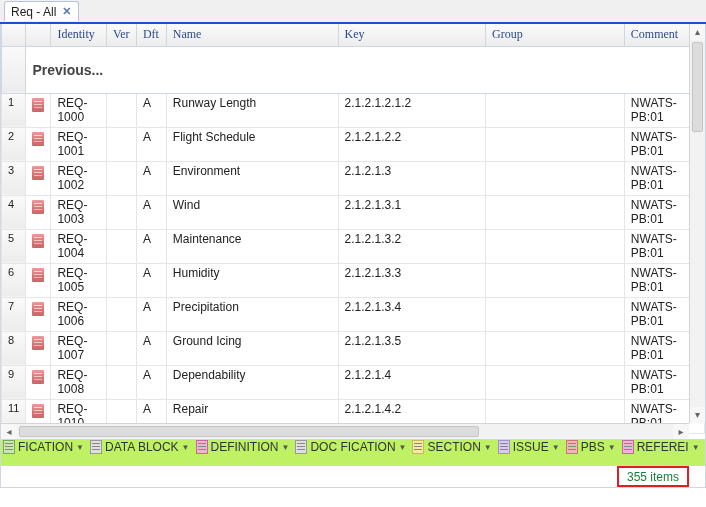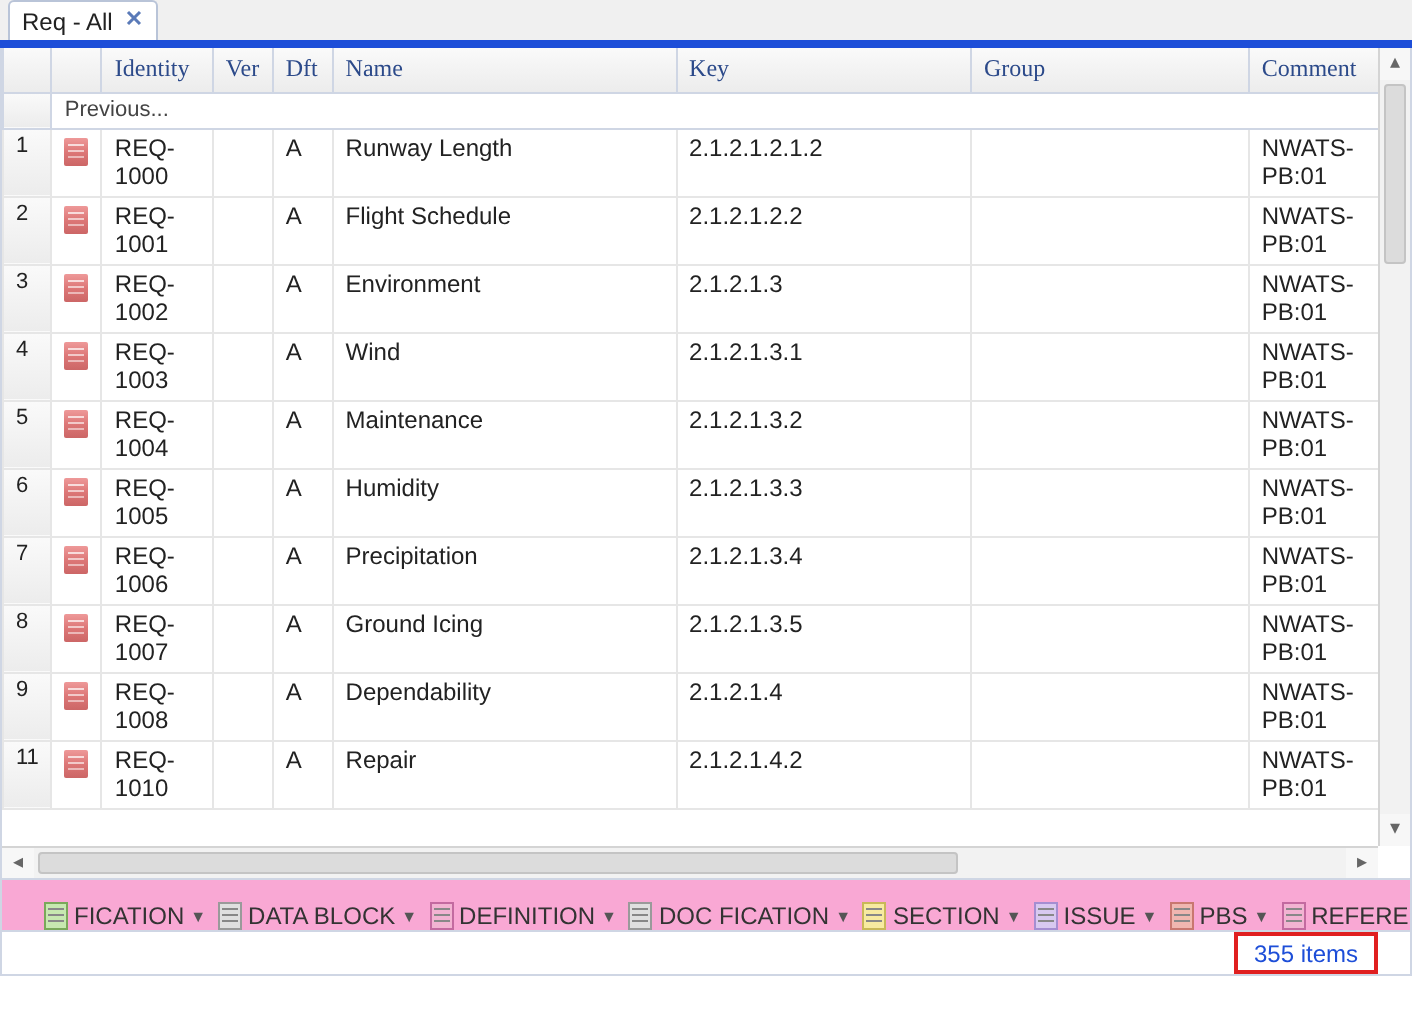--- a/index.html
+++ b/index.html
@@ -11,21 +11,21 @@
   height: 507px;
   overflow: hidden;
   color: #222;
 }
 .tab-bar {
   display: flex;
   align-items: center;
   background: #f0f0f0;
   height: 24px;
   padding-left: 4px;
-  border-bottom: 4px solid #1d4ed8;
+  border-bottom: 2px solid #1d4ed8;
 }
 .tab {
   display: flex;
   align-items: center;
   height: 20px;
   padding: 0 6px;
   background: #fff;
   border: 1px solid #b9c4d8;
   border-bottom: none;
   border-radius: 3px 3px 0 0;
@@ -56,24 +56,25 @@
   font-weight: normal;
   color: #2c4a8a;
   height: 22px;
   text-align: left;
   padding: 0 6px;
   font-size: 12px;
   font-family: Liberation Serif, serif;
 }
 .prev-row td {
   border: 1px solid #cfd6e4;
-  padding: 2px 6px;
+  padding: 15px 6px;
   color: #444;
-  font-size: 11px;
+  font-size: 14px;
   height: 18px;
+  font-weight: bold;
 }
 .row td {
   border: 1px solid #e6e6e6;
   border-left: 1px solid #e6e6e6;
   height: 34px;
   padding: 2px 6px;
   color: #222;
   vertical-align: top;
 }
 .rownum {
@@ -166,24 +167,24 @@
   width: 460px;
   background: #dcdcdc;
   border: 1px solid #c4c4c4;
   border-radius: 2px;
 }
 .toolbar-row {
   height: 26px;
   border: 1px solid #cfd6e4;
   border-top: none;
   display: flex;
-  align-items: flex-end;
-  padding: 0 19px;
+  align-items: flex-start;
+  padding: 0 0;
   gap: 2px;
-  background: #f9a8d4;
+  background: #bef264;
   white-space: nowrap;
   overflow: hidden;
 }
 .tb-item { display: flex; align-items: center; gap: 3px; padding: 0 2px; color: #333; }
 .tb-item .drop { font-size: 8px; color: #555; }
 .sq { width: 12px; height: 14px; position: relative; background: #fff; border: 1px solid #888; }
 .sq::before { content:""; position:absolute; left:1px; right:1px; top:2px; height:1px; background:#888; box-shadow: 0 3px 0 #888, 0 6px 0 #888; }
 .sq.green { background: #c7e8b0; border-color:#7aa85a; }
 .sq.pink  { background: #f2b3d2; border-color:#c36aa0; }
 .sq.grey  { background: #e0e0e0; border-color:#9a9a9a; }
@@ -199,21 +200,21 @@
   background: #fff;
 }
 .status-row .spacer { flex: 1; }
 .items-box {
   border: 2px solid #e02020;
   height: 100%;
   padding: 0 8px;
   display: flex;
   align-items: center;
   margin-right: 16px;
-  color: #1d4ed8;
+  color: #15803d;
 }
 </style>
 </head>
 <body>
 
 <div class="tab-bar">
   <div class="tab">
     <span>Req - All</span>
     <span class="close">✕</span>
   </div>

